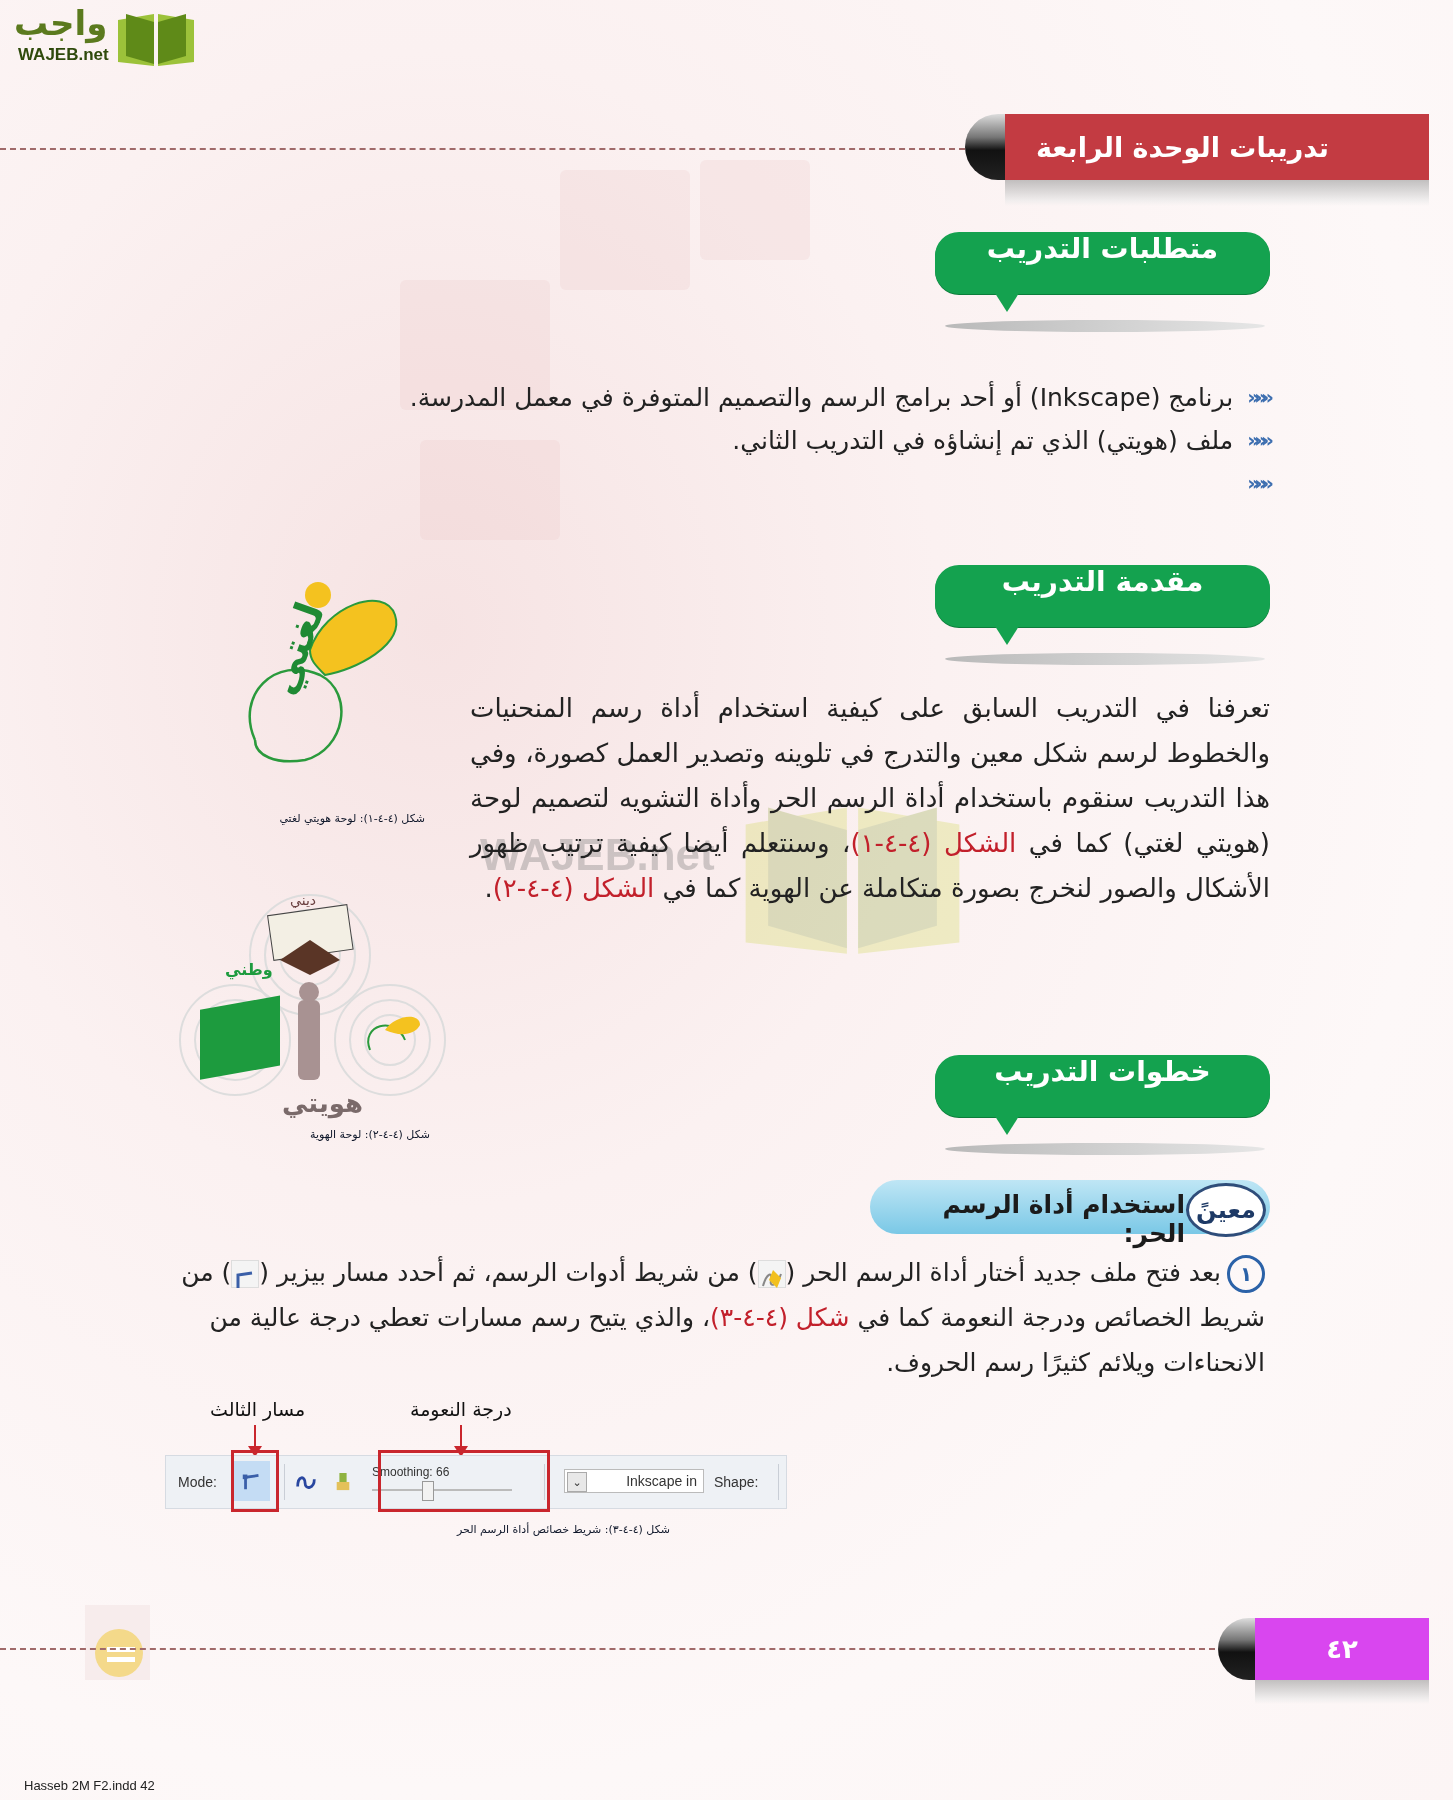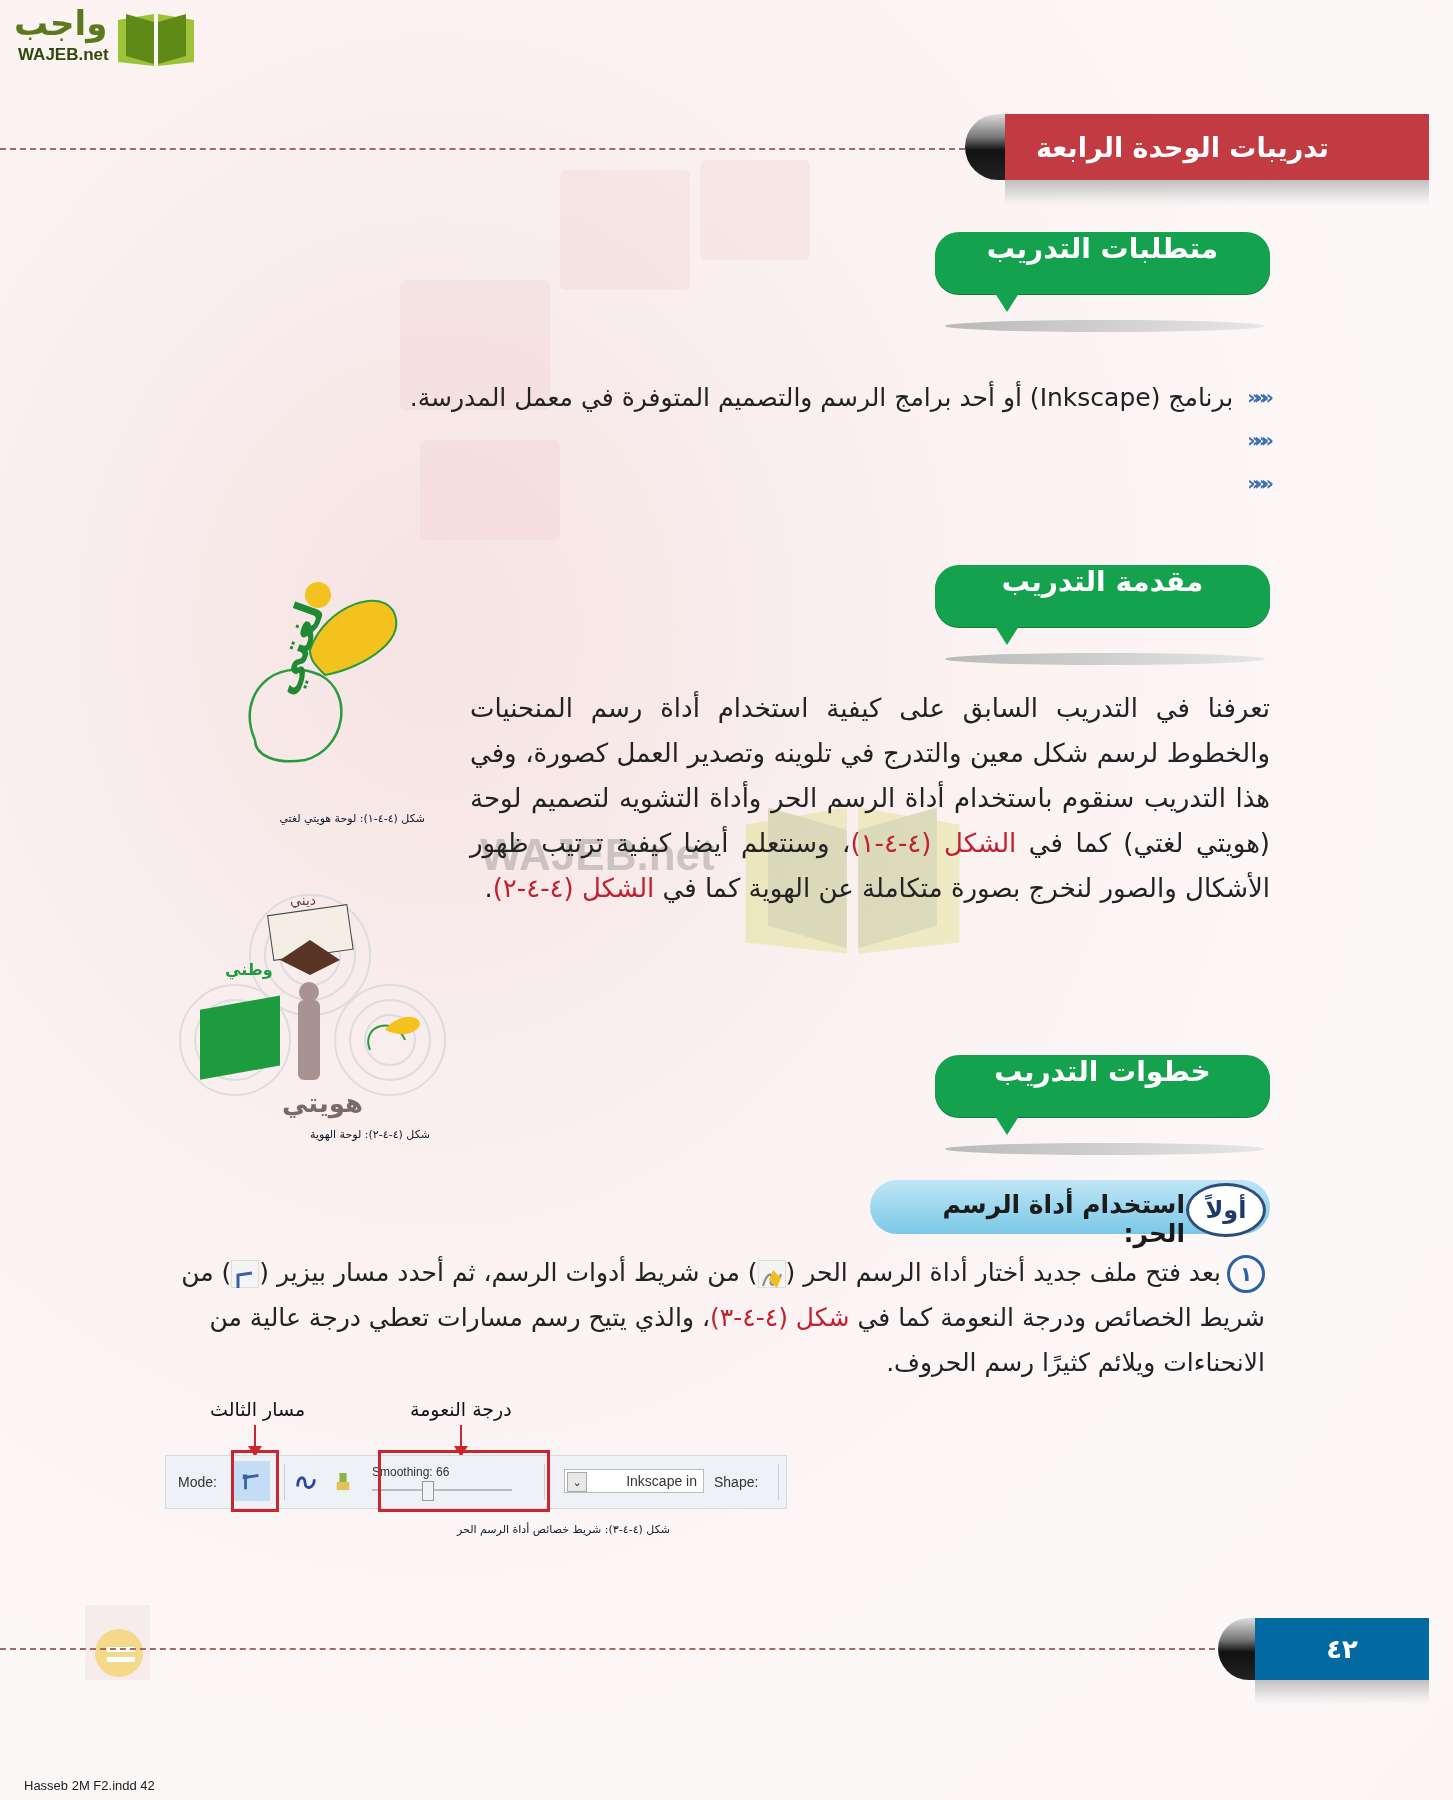--- a/index.html
+++ b/index.html
@@ -39,21 +39,21 @@
   .num{display:inline-flex;width:32px;height:32px;border-radius:50%;border:3px solid #2b62a8;color:#2b62a8;font-size:20px;font-weight:bold;align-items:center;justify-content:center;margin-left:6px;vertical-align:middle;}
   .ico-inline{display:inline-block;width:26px;height:26px;vertical-align:middle;background:#f4f4f4;border:1px solid #ddd;}
   
   .toolbar{position:absolute;left:165px;top:1455px;width:620px;height:52px;background:#eef1f5;border:1px solid #d6dbe2;font-family:"Liberation Sans",sans-serif;font-size:14px;color:#333;}
   .tb-item{position:absolute;top:0;height:52px;display:flex;align-items:center;}
   .hl{position:absolute;border:3px solid #c9262d;}
   .arrow-down{position:absolute;width:2px;background:#c9262d;}
   .arrow-down::after{content:"";position:absolute;left:-6px;bottom:-10px;border-left:7px solid transparent;border-right:7px solid transparent;border-top:11px solid #c9262d;}
   .tb-label{position:absolute;font-size:19px;color:#111;direction:rtl;}
   
-  .pgbox{position:absolute;background:#0369a1;color:#fff;font-weight:bold;font-size:26px;display:flex;align-items:center;justify-content:center;}
+  .pgbox{position:absolute;background:#d946ef;color:#fff;font-weight:bold;font-size:26px;display:flex;align-items:center;justify-content:center;}
   .footer{position:absolute;font-family:"Liberation Sans",sans-serif;font-size:13px;color:#222;}
   .watermark{position:absolute;left:480px;top:830px;font-family:"Liberation Sans",sans-serif;font-weight:bold;font-size:44px;color:rgba(120,120,120,0.35);}
   .wm-book{position:absolute;left:740px;top:775px;width:225px;height:200px;}
 </style>
 </head>
 <body>
 
 <div class="bgtile" style="left:400px;top:280px;width:150px;height:130px;"></div>
 <div class="bgtile" style="left:560px;top:170px;width:130px;height:120px;"></div>
 <div class="bgtile" style="left:420px;top:440px;width:140px;height:100px;"></div>
@@ -86,20 +86,21 @@
   <div class="gshadow"></div>
 </div>
 
 <div class="abs bullets">
   <div class="bullet">
     <span class="chev">«««</span>
     <span>برنامج (Inkscape) أو أحد برامج الرسم والتصميم المتوفرة في معمل المدرسة.</span>
   </div>
   <div class="bullet">
     <span class="chev">«««</span>
+    <span>ملف (هويتي) الذي تم إنشاؤه في التدريب الثاني.</span>
   </div>
   <div class="bullet">
     <span class="chev">«««</span>
   </div>
 </div>
 
 <div class="ghead" style="left:935px;top:565px;">
   <div class="gpill">
       <span>مقدمة التدريب</span>
     </div>
@@ -154,21 +155,21 @@
 
 <div class="ghead" style="left:935px;top:1055px;">
   <div class="gpill">
       <span>خطوات التدريب</span>
     </div>
   <div class="gtail"></div>
   <div class="gshadow"></div>
 </div>
 
 <div class="bluehead">
-  <div class="bh-badge">أولاً</div>
+  <div class="bh-badge">معينً</div>
   <div class="bh-text">استخدام أداة الرسم الحر:</div>
 </div>
 
 <div class="abs steps rtl">
   <span class="num">١</span><span>بعد فتح ملف جديد أختار أداة الرسم الحر (</span><span class="ico-inline"><svg viewBox="0 0 26 26" width="26" height="26">
         <path d="M4 20 C8 6 14 6 12 14 C10 22 18 20 22 8" fill="none" stroke="#888" stroke-width="2"></path>
         <path d="M14 4 L22 12 L18 22 L10 14Z" fill="#f2c01e"></path>
       </svg></span><span>) من شريط أدوات الرسم، ثم أحدد مسار بيزير (</span><span class="ico-inline"><svg viewBox="0 0 26 26" width="26" height="26">
         <path d="M6 22 L6 9 L20 7" fill="none" stroke="#3a5fa8" stroke-width="3"></path>
       </svg></span><span>) من شريط الخصائص ودرجة النعومة كما في </span><span class="red">شكل (٤-٤-٣)</span><span>، والذي يتيح رسم مسارات تعطي درجة عالية من الانحناءات ويلائم كثيرًا رسم الحروف.</span>

